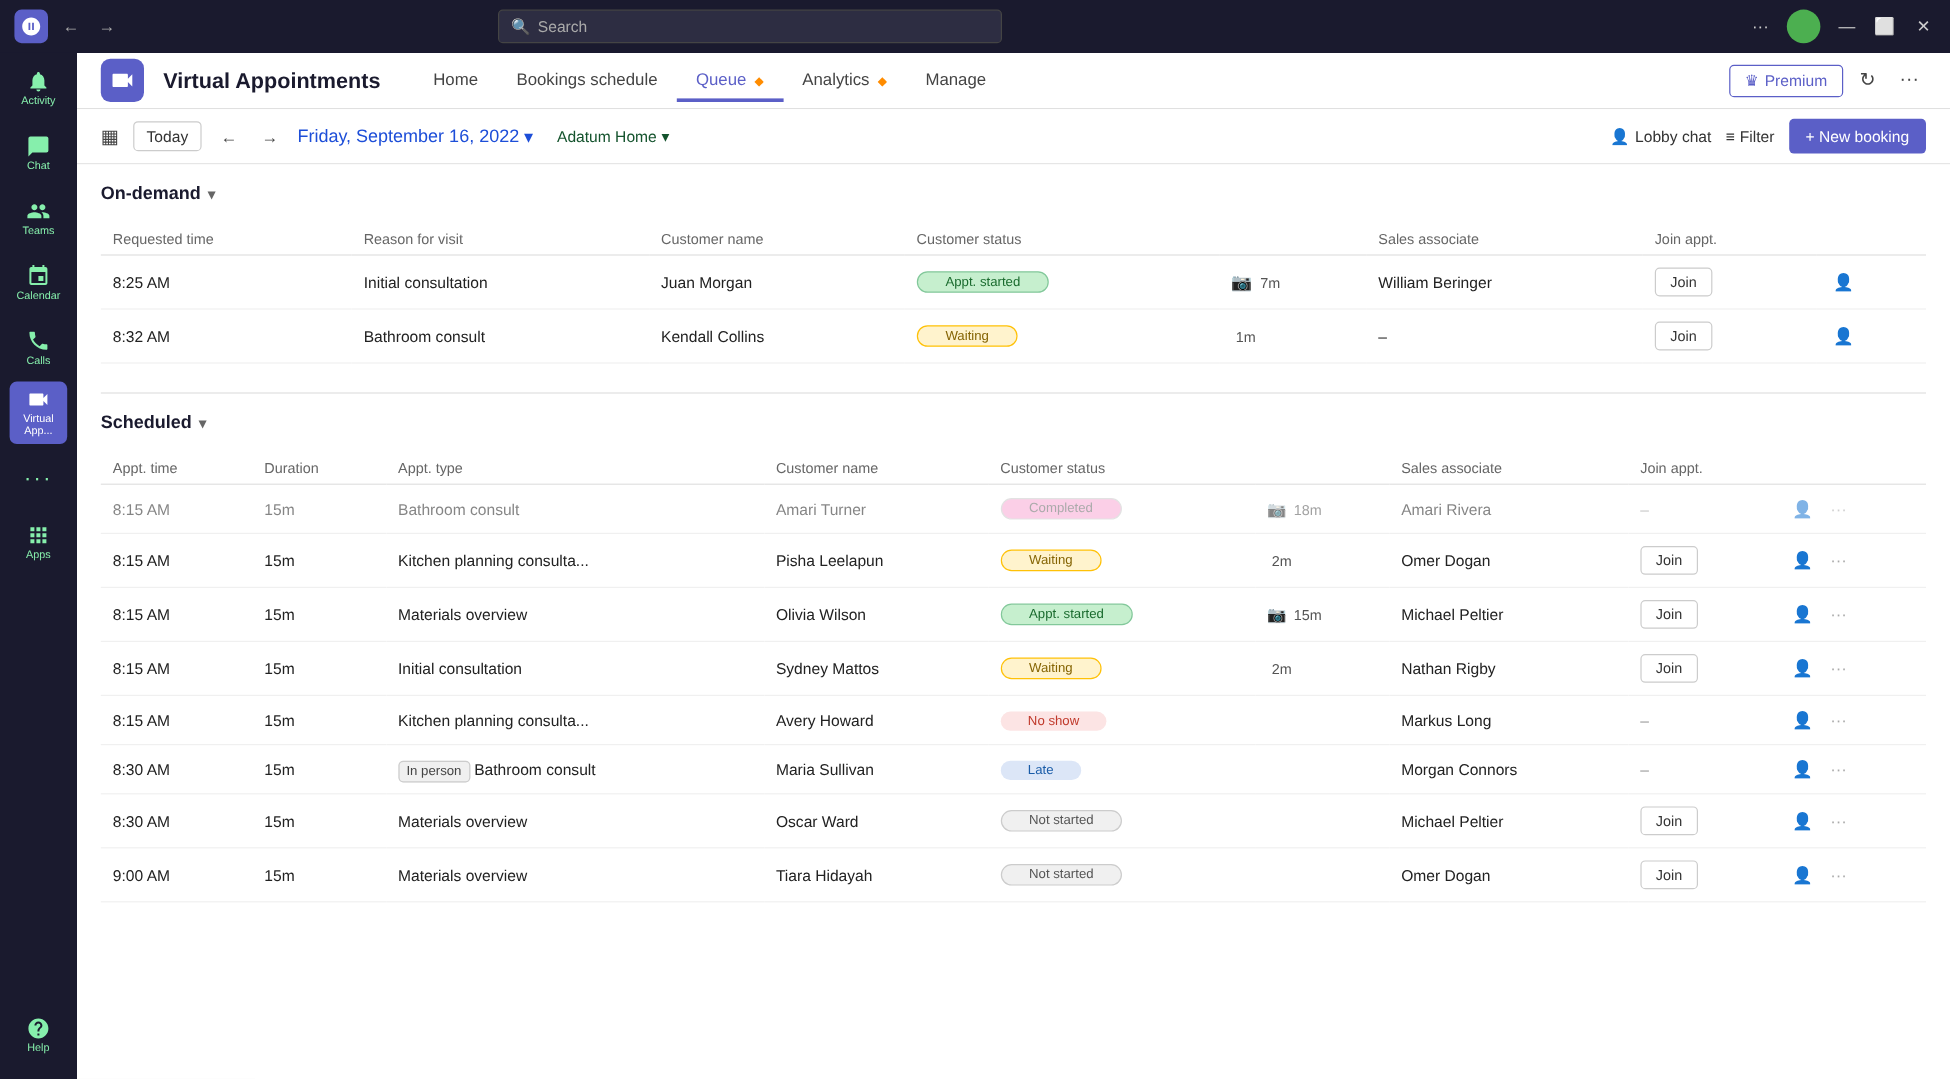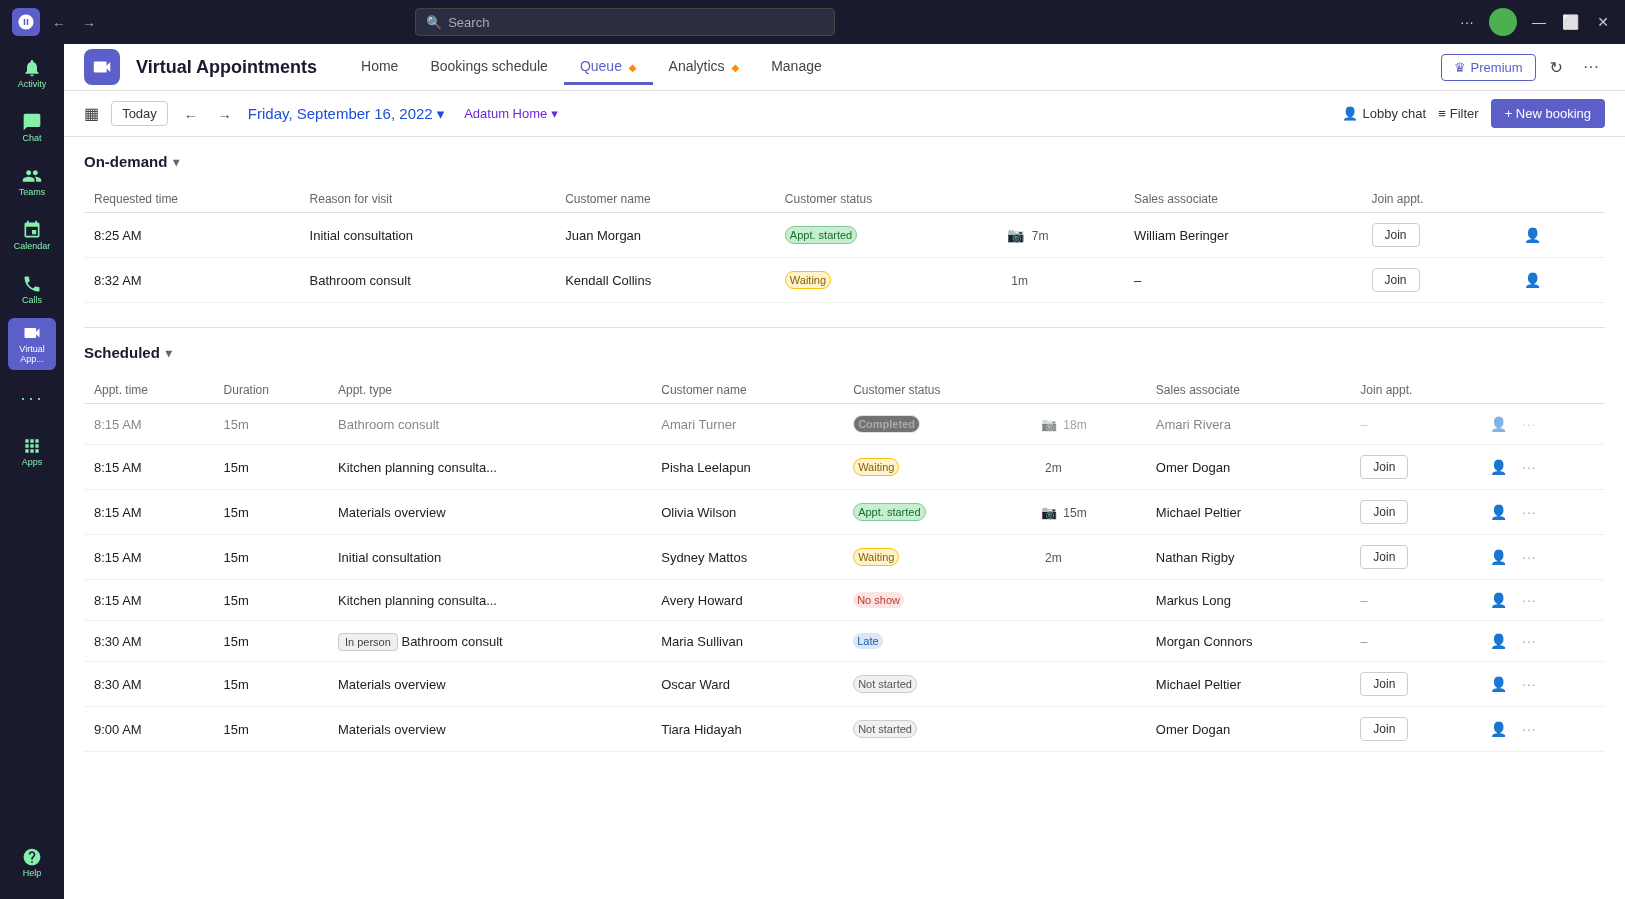--- a/index.html
+++ b/index.html
@@ -75,21 +75,21 @@
       display: flex; align-items: center; padding: 8px 20px;
       border-bottom: 1px solid #e0e0e0; background: white; gap: 12px;
     }
     .toolbar-calendar-icon { color: #444; font-size: 16px; cursor: pointer; }
     .btn-today {
       background: none; border: 1px solid #ccc; border-radius: 4px;
       padding: 4px 10px; cursor: pointer; font-size: 13px; color: #333;
     }
     .btn-nav { background: none; border: none; cursor: pointer; color: #444; font-size: 14px; padding: 2px 4px; }
     .date-display { font-size: 15px; font-weight: 500; color: #1d4ed8; display: flex; align-items: center; gap: 4px; cursor: pointer; }
-    .location-picker { display: flex; align-items: center; gap: 4px; cursor: pointer; color: #6d28d9; font-size: 13px; margin-left: 8px; }
+    .location-picker { display: flex; align-items: center; gap: 4px; cursor: pointer; color: #14532d; font-size: 13px; margin-left: 8px; }
     .toolbar-right { margin-left: auto; display: flex; align-items: center; gap: 12px; }
     .btn-lobby-chat { background: none; border: none; cursor: pointer; color: #333; font-size: 13px; display: flex; align-items: center; gap: 4px; }
     .btn-filter { background: none; border: none; cursor: pointer; color: #333; font-size: 13px; display: flex; align-items: center; gap: 4px; }
     .btn-new-booking {
       background: #5b5fc7; color: white; border: none; border-radius: 4px;
       padding: 7px 14px; cursor: pointer; font-size: 13px; display: flex; align-items: center; gap: 5px; font-weight: 500;
     }
 
     
     .content { flex: 1; overflow-y: auto; padding: 16px 20px; background: white; }
@@ -108,29 +108,29 @@
       text-align: left; padding: 6px 10px; color: #666; font-weight: 500;
       font-size: 12px; border-bottom: 1px solid #e0e0e0; white-space: nowrap;
     }
     .queue-table td {
       padding: 10px 10px; color: #222; font-size: 13px;
       border-bottom: 1px solid #f0f0f0; vertical-align: middle;
     }
 
     
     .badge {
-      display: inline-flex; align-items: center; padding: 2px 4px;
+      display: inline-flex; align-items: center; padding: 2px 23px;
       border-radius: 12px; font-size: 11px; font-weight: 500; white-space: nowrap;
     }
     .badge-green { background: #c6efce; color: #1a6b2e; border: 1px solid #82c89a; }
     .badge-yellow { background: #fff3cd; color: #856404; border: 1px solid #ffc107; }
     .badge-gray { background: #f0f0f0; color: #555; border: 1px solid #ccc; }
     .badge-red { background: #fce4e4; color: #c0392b; border: none; }
     .badge-blue { background: #dce6f7; color: #1a5ca8; border: none; }
-    .badge-completed { background: #000000; color: #666; border: 1px solid #ccc; border-radius: 12px; font-weight: bold; }
+    .badge-completed { background: #f9a8d4; color: #666; border: 1px solid #ccc; border-radius: 12px; }
     .badge-in-person { background: #f0f0f0; color: #444; border: 1px solid #ccc; border-radius: 4px; font-size: 11px; padding: 2px 6px; text-align: right; }
 
     .timer { color: #555; font-size: 12px; margin-left: 4px; }
 
     .btn-join {
       border: 1px solid #ccc; background: white; border-radius: 4px;
       padding: 4px 12px; cursor: pointer; font-size: 12px; color: #333;
     }
 
     .text-gray { color: #999; }

